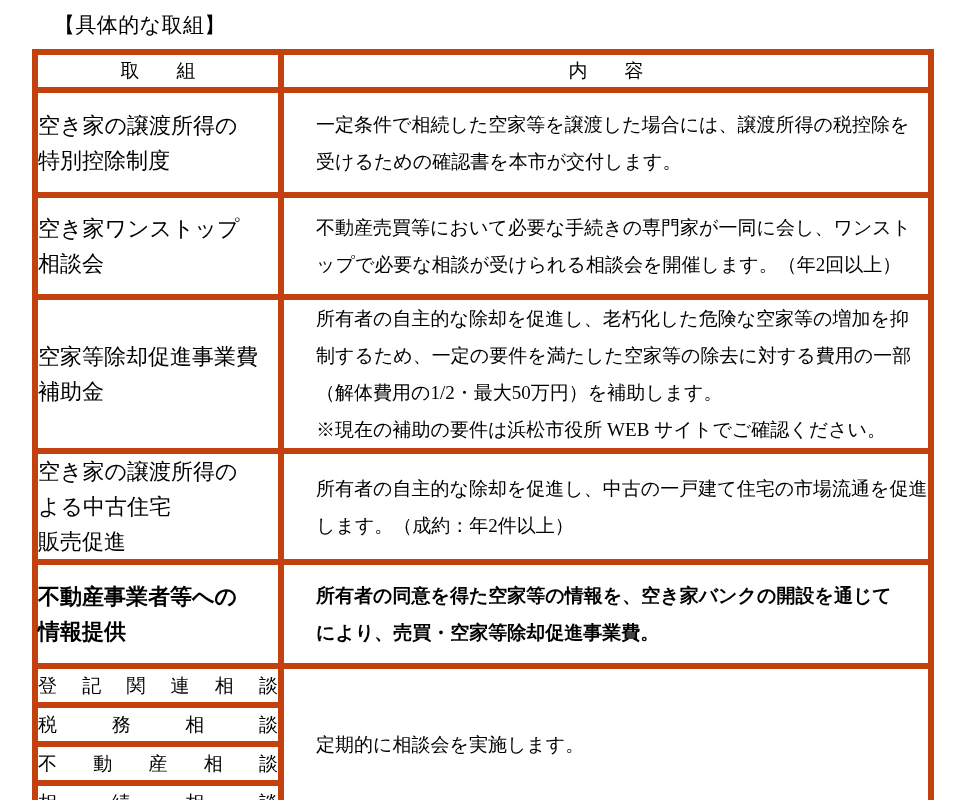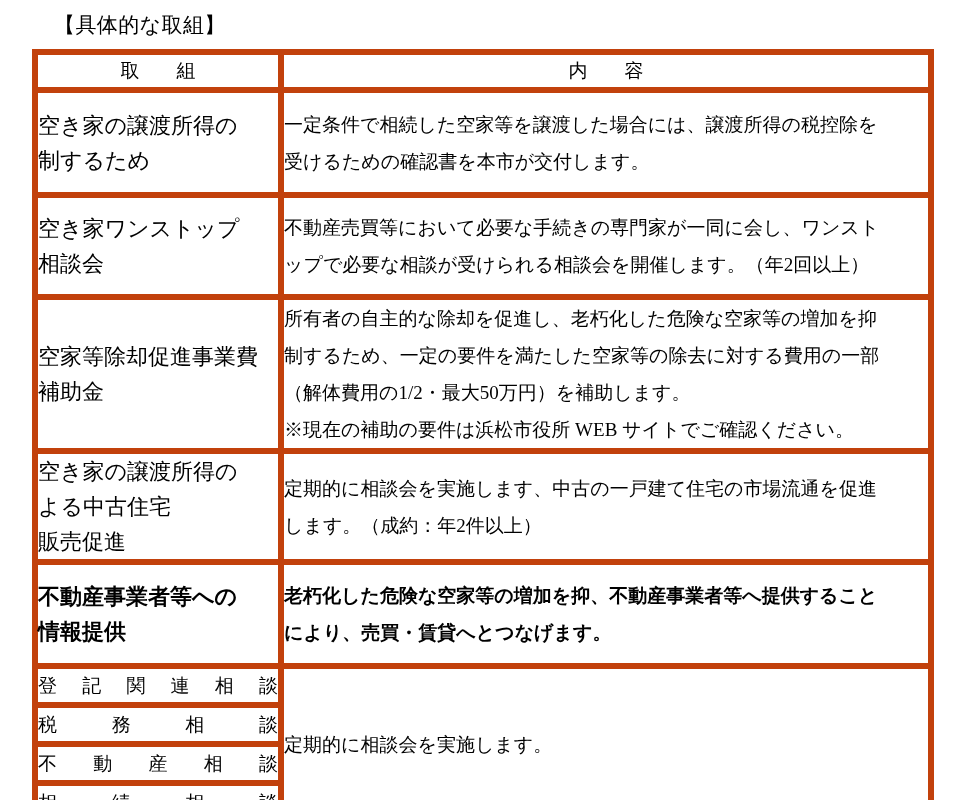--- a/index.html
+++ b/index.html
@@ -77,21 +77,21 @@
   }
   .init-cell .lines > div { white-space: nowrap; }
 
   
   .detail-cell {
     font-size: 19px;
     line-height: 37px;
     padding: 0 10px 0 14px;
     vertical-align: middle;
   }
-  .detail-cell .lines > div { white-space: nowrap; }
+  .detail-cell .lines > div { white-space: nowrap; margin-left: 32px; }
 
   
   tr.r-row1 td { height: 99px; }
   tr.r-row2 td { height: 96px; }
   tr.r-row3 td { height: 136px; }
   tr.r-row4 td { height: 99px; }
   tr.r-row5 td { height: 98px; font-weight: bold; }
   tr.r-sub   td { height: 33px; }
 
   
@@ -138,21 +138,21 @@
           <span class="spaced">内　容</span>
         </th>
       </tr>
     </thead>
     <tbody>
 
       <tr class="r-row1">
         <td class="init-cell">
           <div class="lines">
             <div>空き家の譲渡所得の</div>
-            <div>制するため</div>
+            <div>特別控除制度</div>
           </div>
         </td>
         <td class="detail-cell">
           <div class="lines">
             <div>一定条件で相続した空家等を譲渡した場合には、譲渡所得の税控除を</div>
             <div>受けるための確認書を本市が交付します。</div>
           </div>
         </td>
       </tr>
 
@@ -191,37 +191,37 @@
       <tr class="r-row4">
         <td class="init-cell">
           <div class="lines">
             <div>空き家の譲渡所得の</div>
             <div>よる中古住宅</div>
             <div>販売促進</div>
           </div>
         </td>
         <td class="detail-cell">
           <div class="lines">
-            <div>定期的に相談会を実施します、中古の一戸建て住宅の市場流通を促進</div>
+            <div>所有者の自主的な除却を促進し、中古の一戸建て住宅の市場流通を促進</div>
             <div>します。（成約：年2件以上）</div>
           </div>
         </td>
       </tr>
 
       <tr class="r-row5">
         <td class="init-cell">
           <div class="lines">
             <div>不動産事業者等への</div>
             <div>情報提供</div>
           </div>
         </td>
         <td class="detail-cell">
           <div class="lines">
-            <div>老朽化した危険な空家等の増加を抑、不動産事業者等へ提供すること</div>
-            <div>により、売買・賃貸へとつなげます。</div>
+            <div>所有者の同意を得た空家等の情報を、空き家バンクの開設を通じて</div>
+            <div>により、売買・空家等除却促進事業費。</div>
           </div>
         </td>
       </tr>
 
       <tr class="r-sub">
         <td class="consult-cell">
           <div class="consult-inner">
             <span>登</span>
             <span>記</span>
             <span>関</span>

